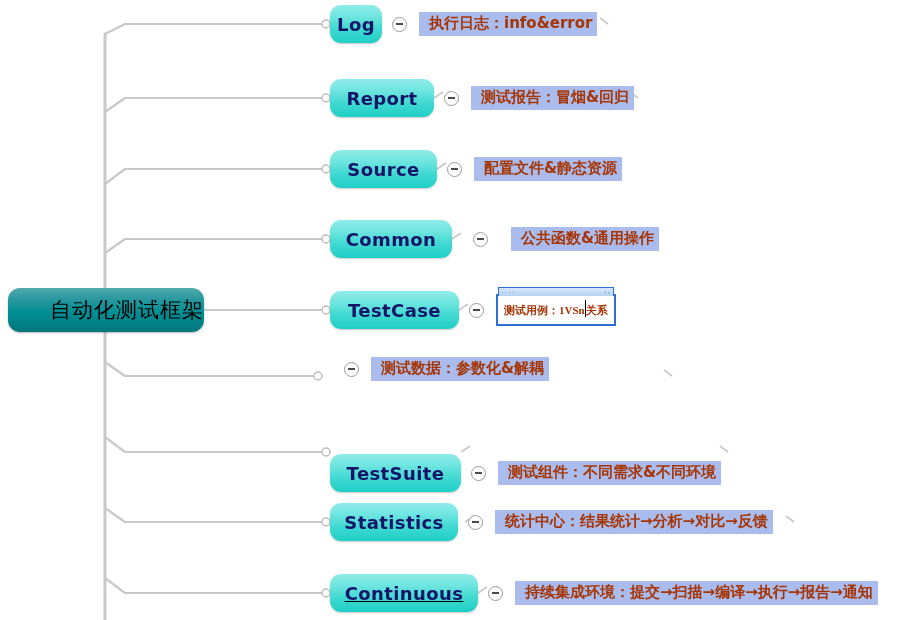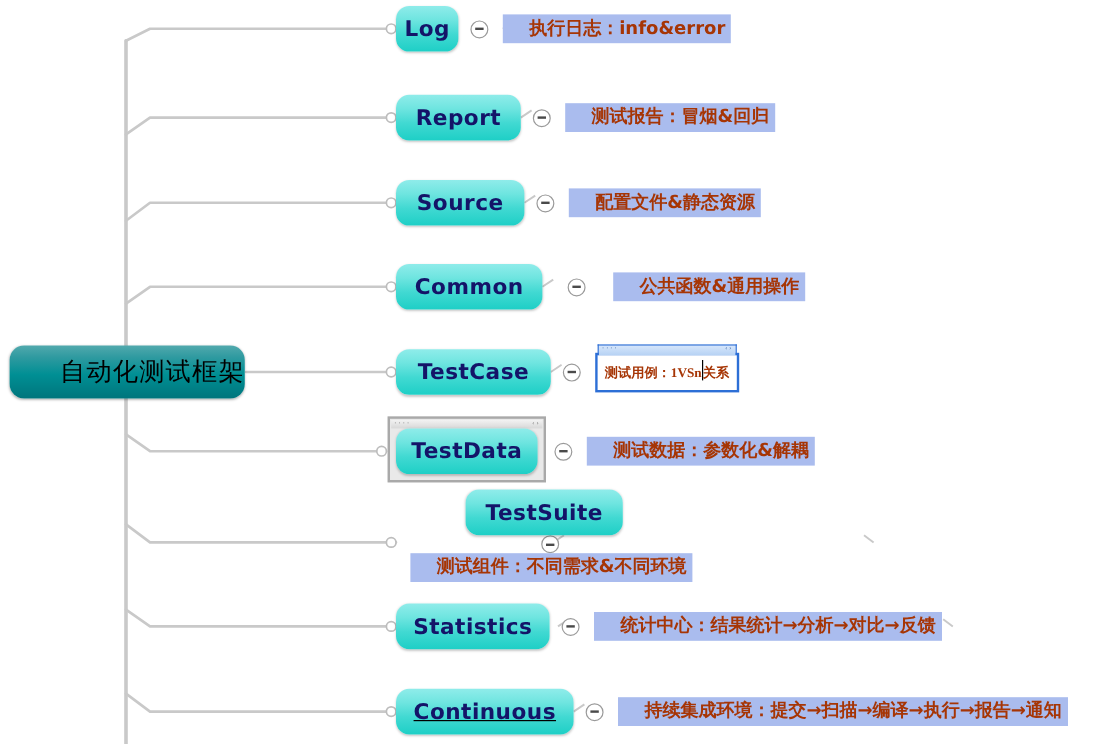--- a/index.html
+++ b/index.html
@@ -136,21 +136,21 @@
   }
   .collapse-btn .bar {
     width: 7px;
     height: 2px;
     background: #4a4a4a;
   }
 
   
   .note {
     margin-left: 12px;
-    padding: 2px 5px 3px 22px;
+    padding: 2px 5px 3px 10px;
     background: #aabcee;
     color: #a63505;
     font-family: "DejaVu Sans", "Liberation Sans", sans-serif;
     font-weight: bold;
     font-size: 15px;
     white-space: nowrap;
     line-height: 19px;
   }
 
   
@@ -327,38 +327,27 @@
     <div class="note-edit">
       <div class="edit-titlebar">
         <span class="edit-dots">····</span>
         <span class="edit-dots">‹›</span>
       </div>
       <div class="edit-text"><span>测试用例：1VSn</span><span class="caret"></span><span>关系</span></div>
     </div>
   </div>
 
   <div class="branch" style="left:330px; top:357px;">
-    <div class="node-wrap">
-      <div class="sel-frame">
-        <div class="sel-titlebar">
-          <span class="sel-dots">····</span>
-          <span class="sel-dots">‹›</span>
-        </div>
-      </div>
-      <div class="node-box" style="width:118px;">
-        <span class="node-text">TestData</span>
-      </div>
-    </div>
     <div class="collapse-btn" style="margin-left:14px;">
         <div class="bar"></div>
       </div>
     <div class="note">测试数据：参数化&amp;解耦</div>
   </div>
 
-  <div class="branch" style="left:330px; top:408px;flex-direction:column;">
+  <div class="branch" style="left:330px; top:454px;">
     <div class="node-wrap">
       <div class="node-box" style="width:131px;">
         <span class="node-text">TestSuite</span>
       </div>
     </div>
     <div class="collapse-btn">
         <div class="bar"></div>
       </div>
     <div class="note">测试组件：不同需求&amp;不同环境</div>
   </div>

